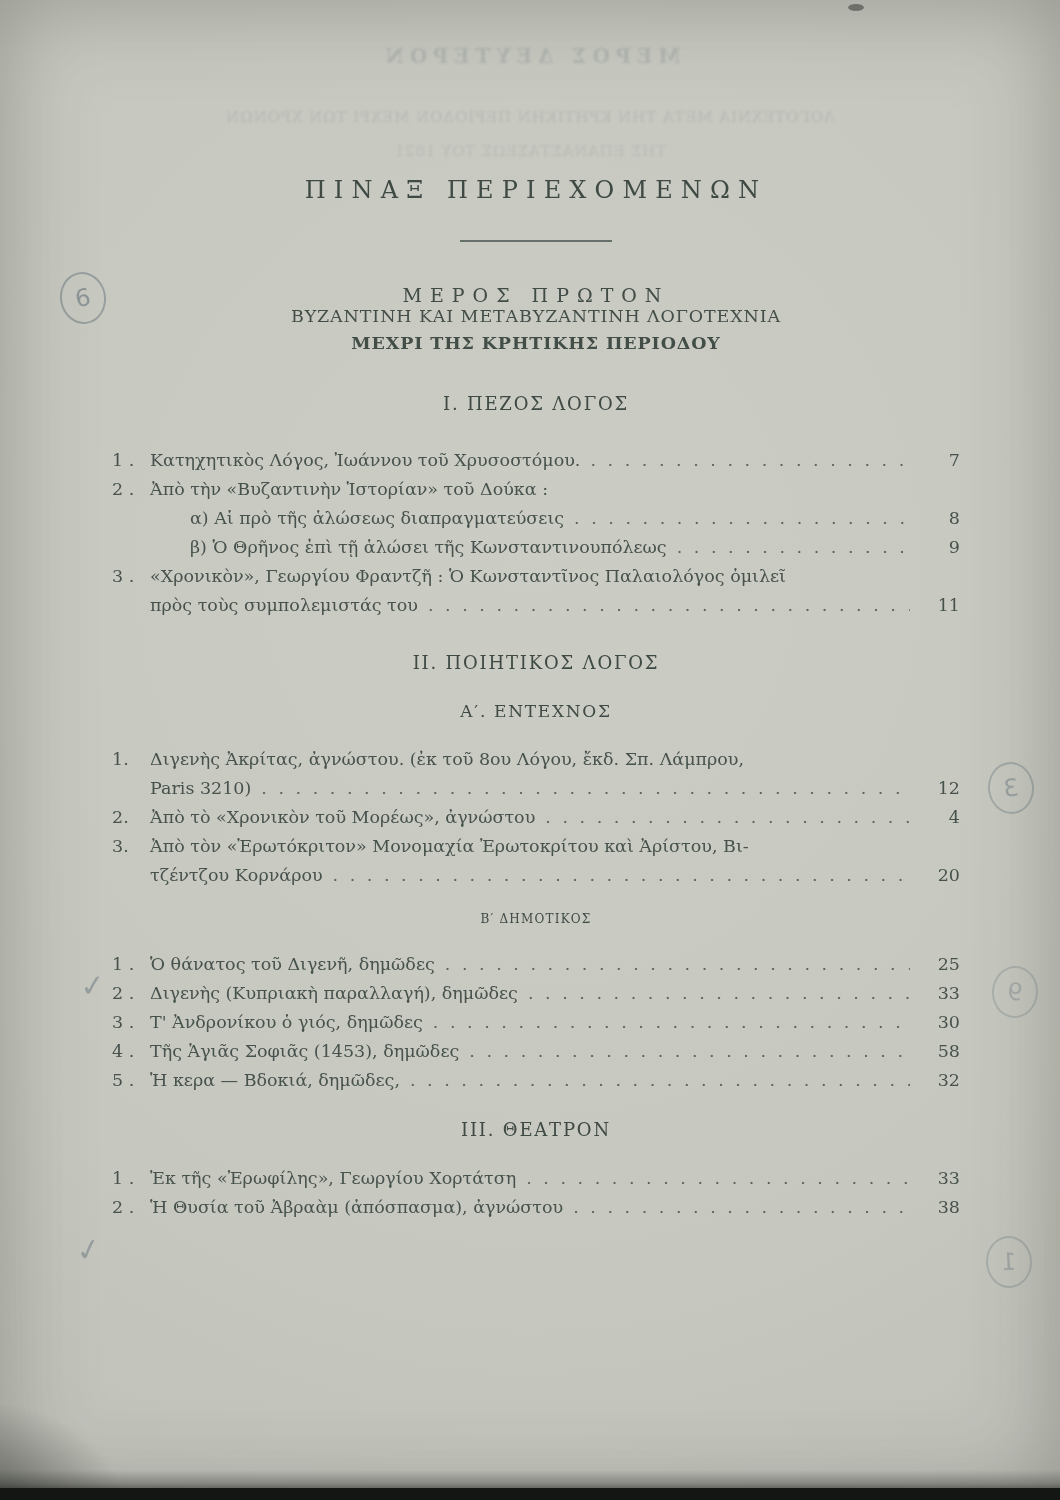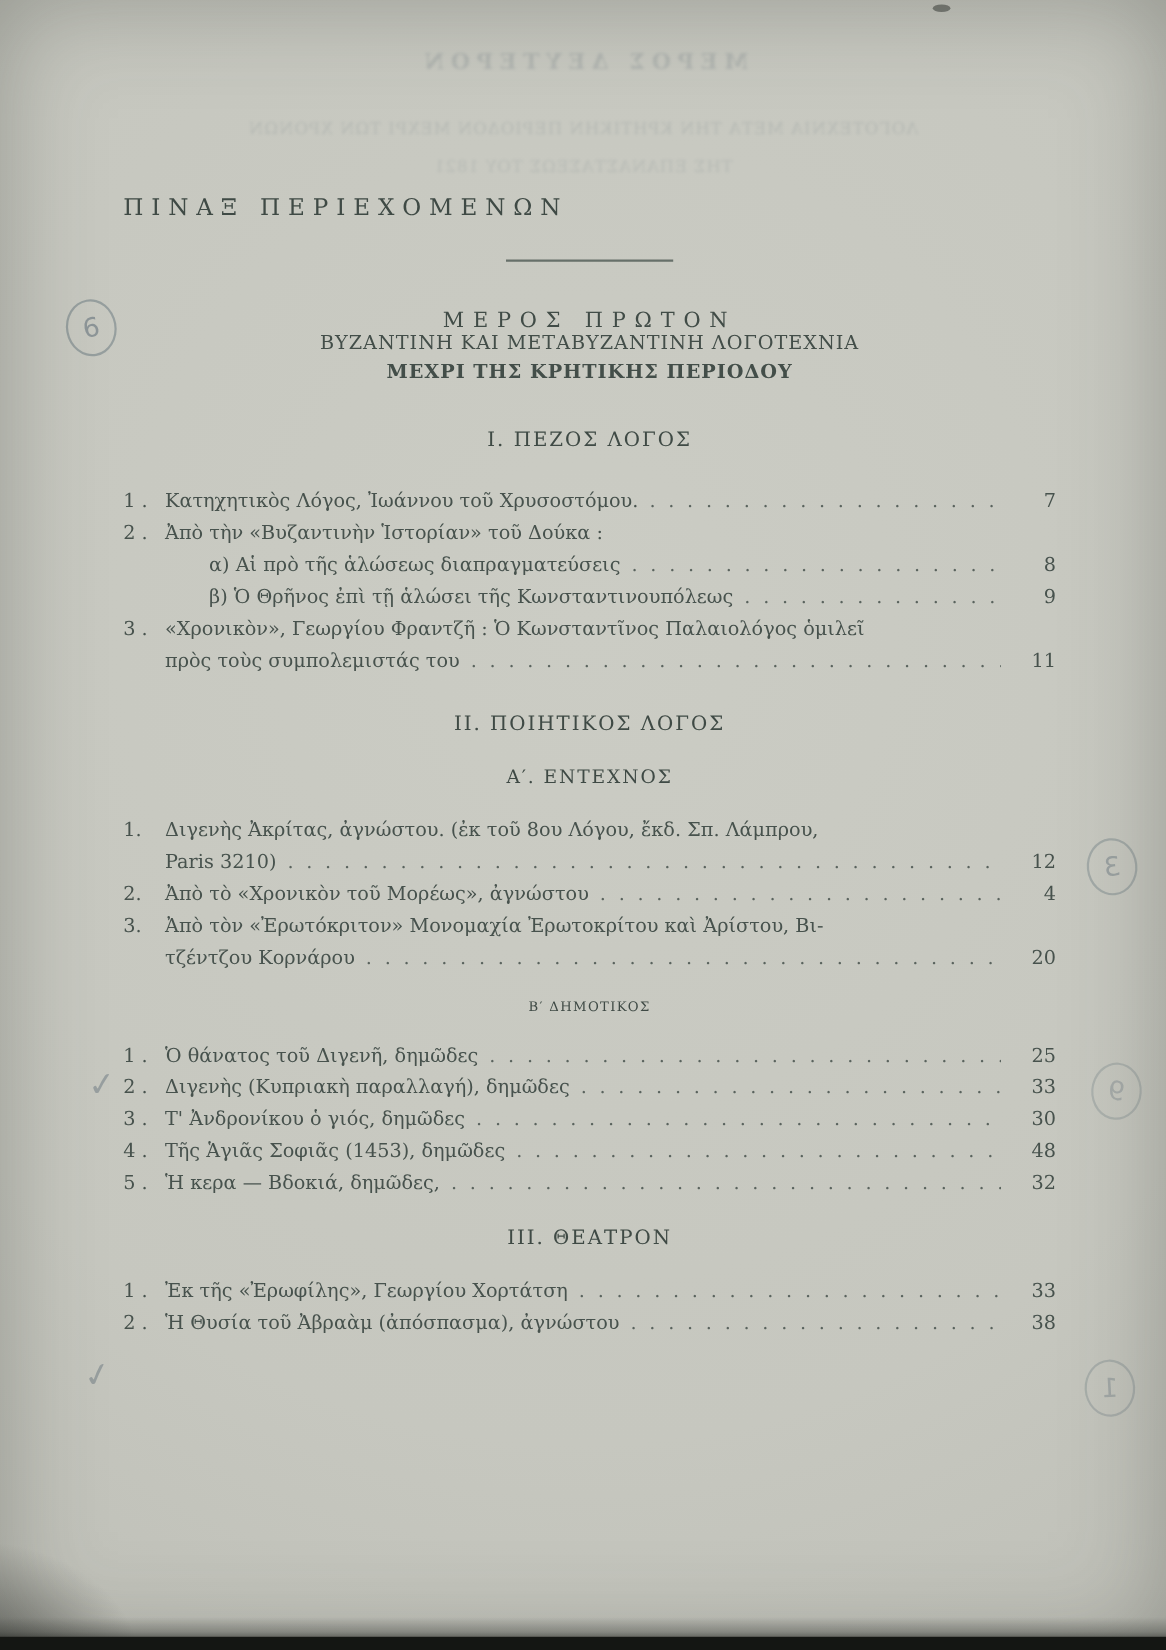--- a/index.html
+++ b/index.html
@@ -29,22 +29,22 @@
   }
   .bleed-1 { top: 44px;  font-size: 20px; letter-spacing: .30em; opacity: .20; font-weight: bold; }
   .bleed-2 { top: 108px; font-size: 15px; letter-spacing: .06em; opacity: .17; }
   .bleed-3 { top: 142px; font-size: 15px; letter-spacing: .05em; opacity: .15; }
 
   
   .content { position: absolute; inset: 0; padding: 0 100px 0 112px; z-index: 2; }
 
   .title {
     margin-top: 176px;
-    text-align: left;
-    font-size: 21px;
+    text-align: center;
+    font-size: 24px;
     letter-spacing: .34em;
     color: #3f4a45;
   }
   .rule {
     width: 152px;
     border: 0;
     border-top: 2px solid rgba(70, 82, 76, .75);
     margin: 36px auto 0 auto;
   }
   .part {
@@ -251,21 +251,21 @@
       <div class="row">
         <span class="num">3 .</span>
         <span class="txt">Τ' Ἀνδρονίκου ὁ γιός, δημῶδες</span>
         <span class="dots"></span>
         <span class="pg">30</span>
       </div>
       <div class="row">
         <span class="num">4 .</span>
         <span class="txt">Τῆς Ἁγιᾶς Σοφιᾶς (1453), δημῶδες</span>
         <span class="dots"></span>
-        <span class="pg">48</span>
+        <span class="pg">58</span>
       </div>
       <div class="row">
         <span class="num">5 .</span>
         <span class="txt">Ἡ κερα — Βδοκιά, δημῶδες,</span>
         <span class="dots"></span>
         <span class="pg">32</span>
       </div>
     </div>
 
     <div class="sec-heading h-s3">ΙΙΙ. ΘΕΑΤΡΟΝ</div>

